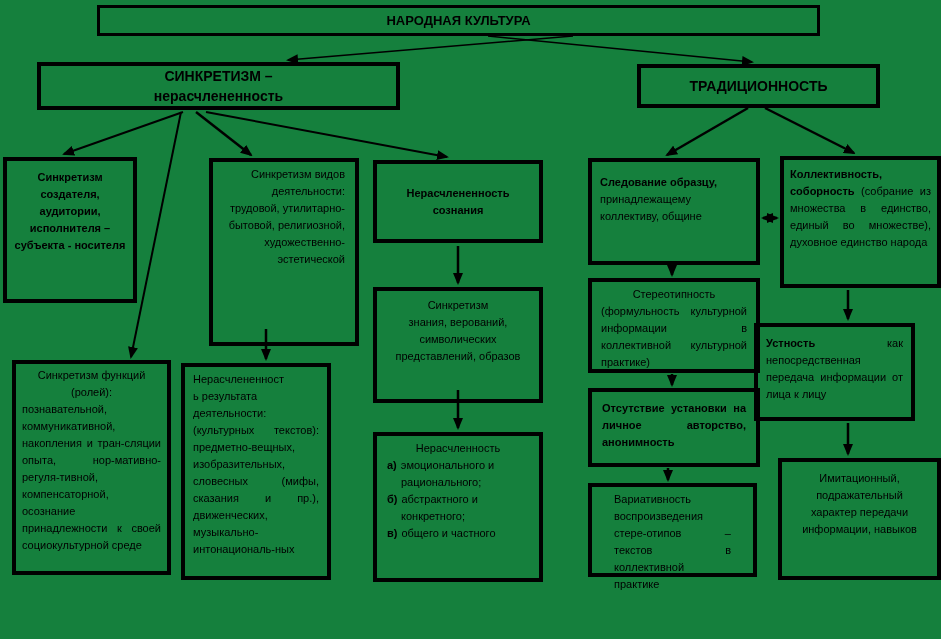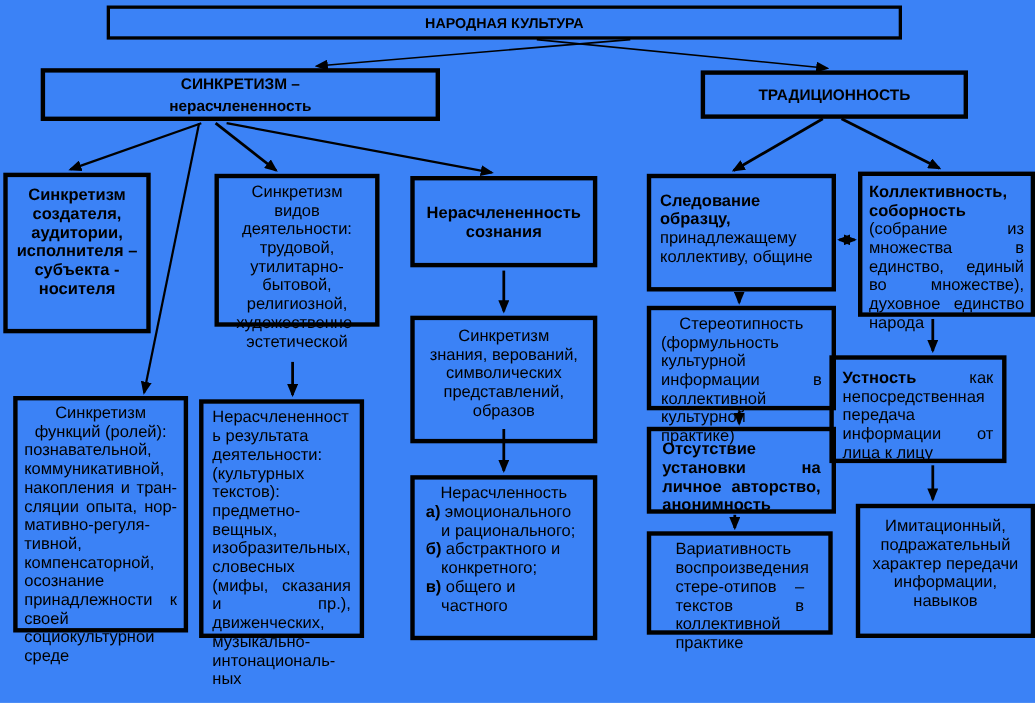--- a/index.html
+++ b/index.html
@@ -1,29 +1,29 @@
 <!DOCTYPE html>
 <html><head>
 <meta charset="utf-8">
 <style>
   html,body{margin:0;padding:0;}
   .canvas{
     position:relative;
     width:941px;height:639px;
-    background:#3b82f6;
+    background:#15803d;
     font-family:"Liberation Sans","DejaVu Sans",sans-serif;
     color:#000;
     overflow:hidden;
   }
   .box{
     position:absolute;
     box-sizing:border-box;
     border:4px solid #000;
     padding:4px 6px;
-    font-size:15px;
+    font-size:11px;
     line-height:17px;
     background:transparent;
   }
   .center{text-align:center;}
   .just{text-align:justify;}
   b,.bold{font-weight:bold;}
   .flexc{display:flex;align-items:center;justify-content:center;flex-direction:column;}
   .hdr{font-size:14px;font-weight:bold;line-height:20px;}
   .root{border-width:3px;font-weight:bold;font-size:13px;}
   .creator{padding-top:8px;font-weight:bold;}
@@ -64,21 +64,21 @@
 
   <div class="box center creator" style="left:3px;top:157px;width:134px;height:146px;">
     <span>Синкретизм создателя, аудитории, исполнителя – субъекта - носителя</span>
   </div>
 
   <div class="box functions" style="left:12px;top:360px;width:159px;height:215px;">
     <div class="ttl center">Синкретизм функций (ролей):</div>
     <div class="just">познавательной, коммуникативной, накопления и тран-сляции опыта, нор-мативно-регуля-тивной, компенсаторной, осознание принадлежности к своей социокультурной среде</div>
   </div>
 
-  <div class="box center activities" style="left:195px;top:158px;width:150px;height:139px;">
+  <div class="box center activities" style="left:209px;top:158px;width:150px;height:188px;text-align:right;">
     <div class="ttl">Синкретизм видов деятельности:</div>
     <div>трудовой, утилитарно-бытовой, религиозной, художественно-эстетической</div>
   </div>
 
   <div class="box results" style="left:181px;top:363px;width:150px;height:217px;">
     <div class="ttl pre">Нерасчлененност
 ь результата
 деятельности:</div>
     <div class="just">(культурных текстов): предметно-вещных, изобразительных, словесных (мифы, сказания и пр.), движенческих, музыкально-интонациональ-ных</div>
   </div>

